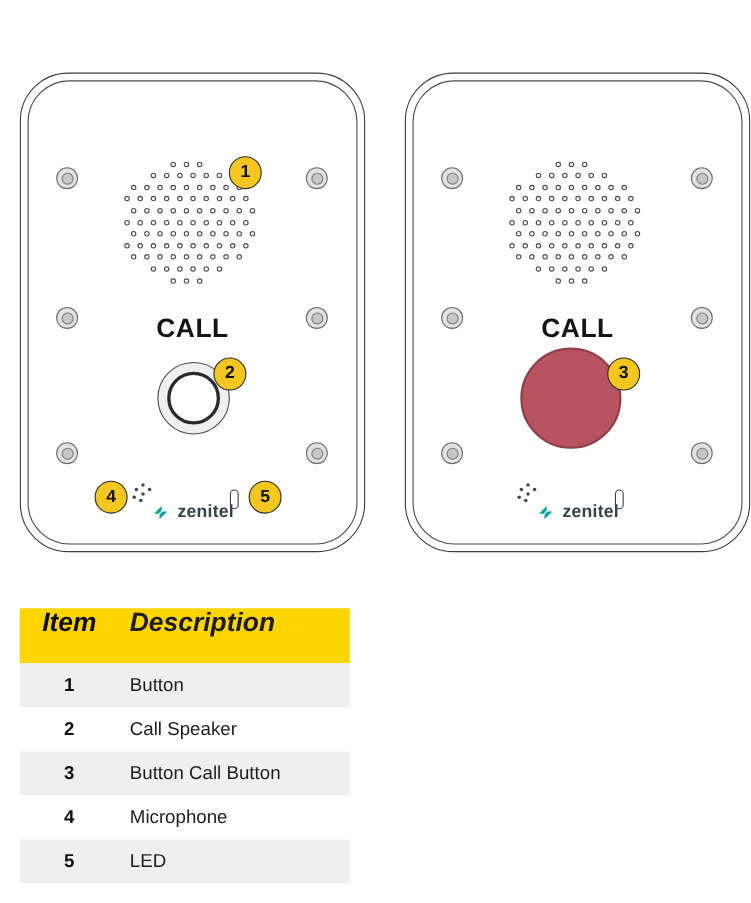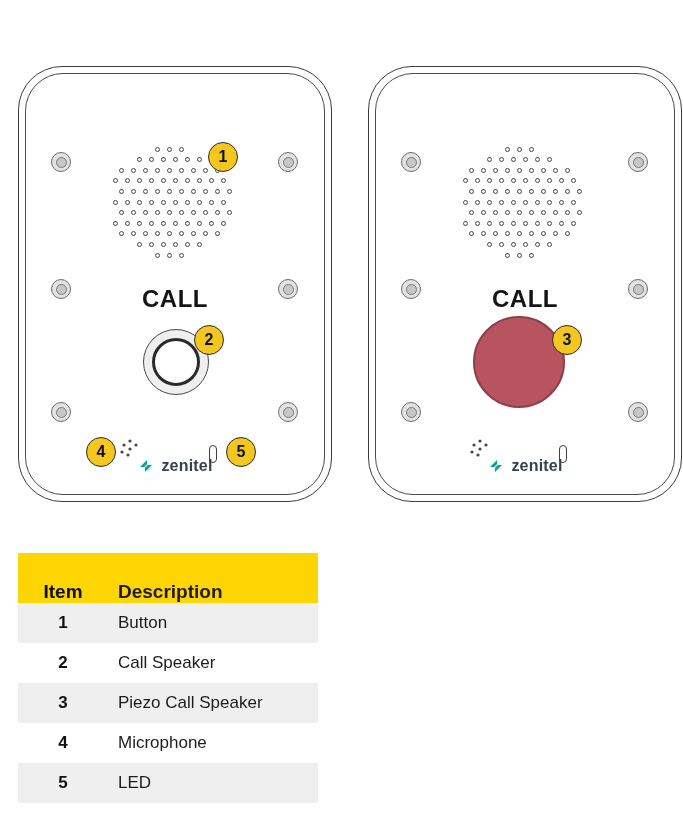--- a/index.html
+++ b/index.html
@@ -81,22 +81,22 @@
 
   .callout {
     position:absolute; width:30px; height:30px; border-radius:50%;
     background:#f3c71f; border:1.6px solid #2b2b2b;
     display:flex; align-items:center; justify-content:center;
     font-size:16px; font-weight:bold; color:#111; z-index:5;
   }
 
   .parts-table { position:absolute; left:18px; top:553px; width:300px; font-size:17px; }
   .t-header {
-    display:flex; align-items:flex-end; height:50px; background:#ffd500;
-    font-size:19px; font-weight:bold; color:#0d0d0d;
+    display:flex; align-items:flex-start; height:50px; background:#ffd500;
+    font-size:24px; font-weight:bold; color:#0d0d0d;font-style:italic;
   }
   .t-row { display:flex; align-items:center; height:40px; }
   .t-row.alt { background:#efefef; }
   .col-item { width:90px; text-align:center; font-weight:bold; flex:0 0 90px; }
   .col-desc { padding-left:10px; color:#1c1c1c; }
   .t-header .col-desc { font-weight:bold; }
 </style>
 </head>
 <body>
 
@@ -366,21 +366,21 @@
     <div class="t-row alt">
       <div class="col-item">1</div>
       <div class="col-desc">Button</div>
     </div>
     <div class="t-row">
       <div class="col-item">2</div>
       <div class="col-desc">Call Speaker</div>
     </div>
     <div class="t-row alt">
       <div class="col-item">3</div>
-      <div class="col-desc">Piezo Call Speaker</div>
+      <div class="col-desc">Button Call Button</div>
     </div>
     <div class="t-row">
       <div class="col-item">4</div>
       <div class="col-desc">Microphone</div>
     </div>
     <div class="t-row alt">
       <div class="col-item">5</div>
       <div class="col-desc">LED</div>
     </div>
   </div>

